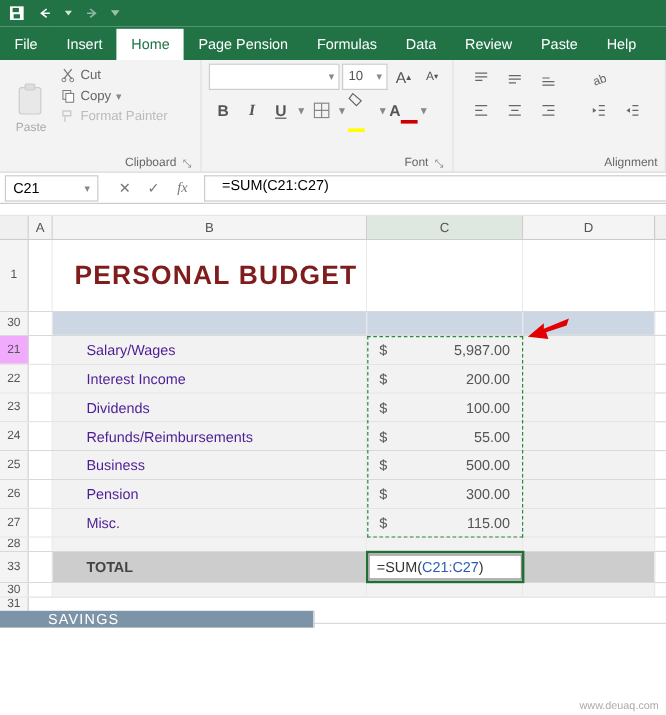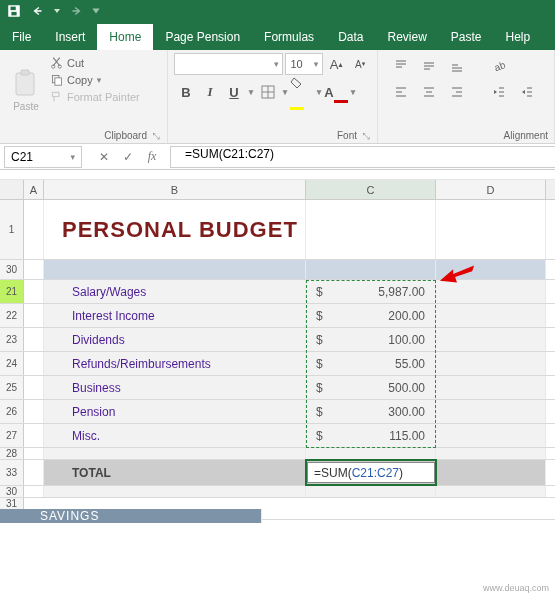--- a/index.html
+++ b/index.html
@@ -58,21 +58,21 @@
 .ch.a { width: 20px; }
 .ch.b { width: 262px; }
 .ch.c { width: 130px; }
 .ch.d { width: 110px; }
 .ch.sel { background: #dfe7e1; }
 
 
 .gridbody { position: relative; }
 .row { display: flex; height: 24px; border-bottom: 1px solid #d9d9d9; }
 .rowhdr { width: 24px; background: #f4f4f4; border-right: 1px solid #ccc; display: flex; align-items: center; justify-content: center; font-size: 10px; color: #555; }
-.rowhdr.sel { background: #bef264; text-align: center; }
+.rowhdr.sel { background: #f0abfc; text-align: center; }
 .cell { border-right: 1px solid #e9e9e9; display: flex; align-items: center; font-size: 12px; }
 .cell.a { width: 20px; background: #fff; }
 .cell.b { width: 262px; }
 .cell.c { width: 130px; }
 .cell.d { width: 110px; }
 
 .row.r1 { height: 60px; }
 .row.r1 .cell { background: #fff; }
 .title-text { font-size: 22px; font-weight: bold; color: #7f1d1d; letter-spacing: 1px; padding-left: 18px; }
 

